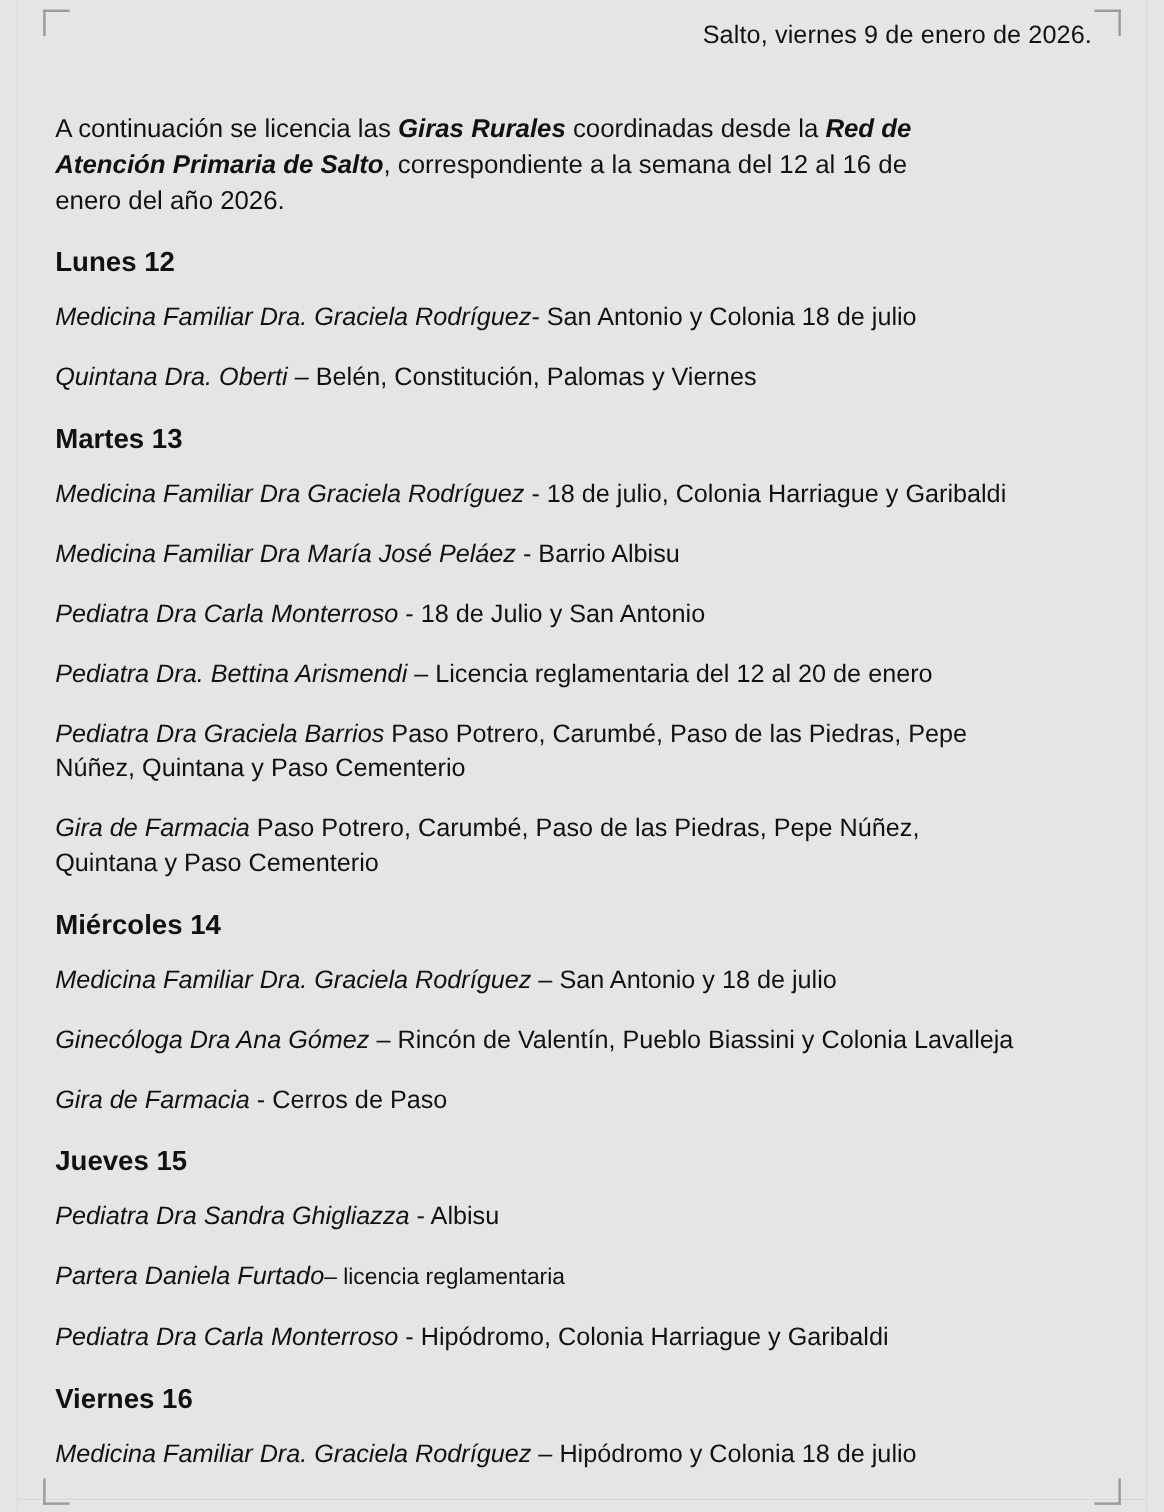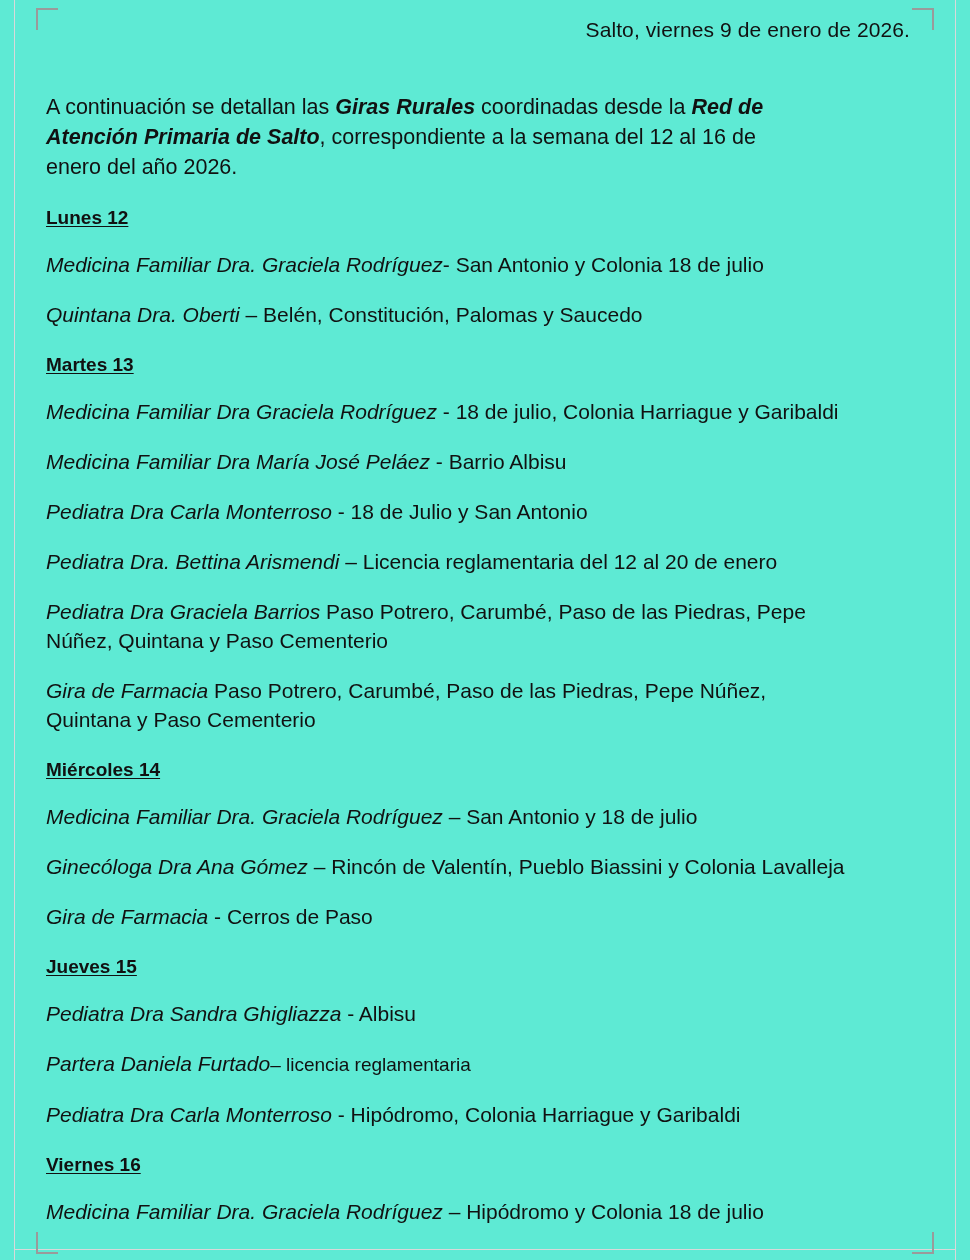--- a/index.html
+++ b/index.html
@@ -15,21 +15,21 @@
     position: relative;
     overflow: hidden;
   }
 
   
   .page {
     position: absolute;
     left: 0; top: 0;
     width: 970px;
     height: 1260px;
-    background: #5eead4;
+    background: #e5e5e5;
   }
 
   
   .edge {
     position: absolute;
     background: #d9d9d9;
   }
   .edge-left   { left: 14px;  top: 0;     width: 1px;  height: 1260px; }
   .edge-right  { right: 14px; top: 0;     width: 1px;  height: 1260px; }
   .edge-bottom { left: 14px;  bottom: 10px; width: 942px; height: 1px; }
@@ -75,24 +75,23 @@
   .intro {
     margin-top: 48px;
     font-size: 21.5px;
     line-height: 30px;
     width: 768px;
   }
   .intro b { font-weight: bold; font-style: italic; text-align: right; }
 
   .day {
     margin-top: 22px;
-    font-size: 19px;
+    font-size: 23px;
     line-height: 28px;
     font-weight: bold;
-    text-decoration: underline;
     text-underline-offset: 2px;
   }
 
   .entry {
     margin-top: 18px;
     font-size: 21px;
     line-height: 29px;
     width: 800px;
   }
   .entry .lead {
@@ -131,27 +130,27 @@
   <div class="crop crop-br">
       <span class="h"></span>
       <span class="v"></span>
     </div>
 
   <div class="content">
 
     <div class="dateline">Salto, viernes 9 de enero de 2026.</div>
 
     <p class="intro">
-      <span>A continuación se detallan las </span><b>Giras Rurales</b><span> coordinadas desde la </span><b>Red de Atención Primaria de Salto</b><span>, correspondiente a la semana del 12 al 16 de enero del año 2026.</span>
+      <span>A continuación se licencia las </span><b>Giras Rurales</b><span> coordinadas desde la </span><b>Red de Atención Primaria de Salto</b><span>, correspondiente a la semana del 12 al 16 de enero del año 2026.</span>
     </p>
 
     <div id="days-container">
         <div class="day">Lunes 12</div>
         <p class="entry"><span class="lead">Medicina Familiar Dra. Graciela Rodríguez</span><span class="rest">- San Antonio y Colonia 18 de julio</span></p>
-        <p class="entry"><span class="lead">Quintana Dra. Oberti </span><span class="rest">– Belén, Constitución, Palomas y Saucedo</span></p>
+        <p class="entry"><span class="lead">Quintana Dra. Oberti </span><span class="rest">– Belén, Constitución, Palomas y Viernes</span></p>
         <div class="day">Martes 13</div>
         <p class="entry"><span class="lead">Medicina Familiar Dra Graciela Rodríguez </span><span class="rest">- 18 de julio, Colonia Harriague y Garibaldi</span></p>
         <p class="entry"><span class="lead">Medicina Familiar Dra María José Peláez</span><span class="rest"> - Barrio Albisu</span></p>
         <p class="entry"><span class="lead">Pediatra Dra Carla Monterroso </span><span class="rest">- 18 de Julio y San Antonio</span></p>
         <p class="entry"><span class="lead">Pediatra Dra. Bettina Arismendi </span><span class="rest">– Licencia reglamentaria del 12 al 20 de enero</span></p>
         <p class="entry"><span class="lead">Pediatra Dra Graciela Barrios</span><span class="rest"> Paso Potrero, Carumbé, Paso de las Piedras, Pepe Núñez, Quintana y Paso Cementerio</span></p>
         <p class="entry"><span class="lead">Gira de Farmacia</span><span class="rest"> Paso Potrero, Carumbé, Paso de las Piedras, Pepe Núñez, Quintana y Paso Cementerio</span></p>
         <div class="day">Miércoles 14</div>
         <p class="entry"><span class="lead">Medicina Familiar Dra. Graciela Rodríguez </span><span class="rest">– San Antonio y 18 de julio</span></p>
         <p class="entry"><span class="lead">Ginecóloga Dra Ana Gómez </span><span class="rest">– Rincón de Valentín, Pueblo Biassini y Colonia Lavalleja</span></p>

